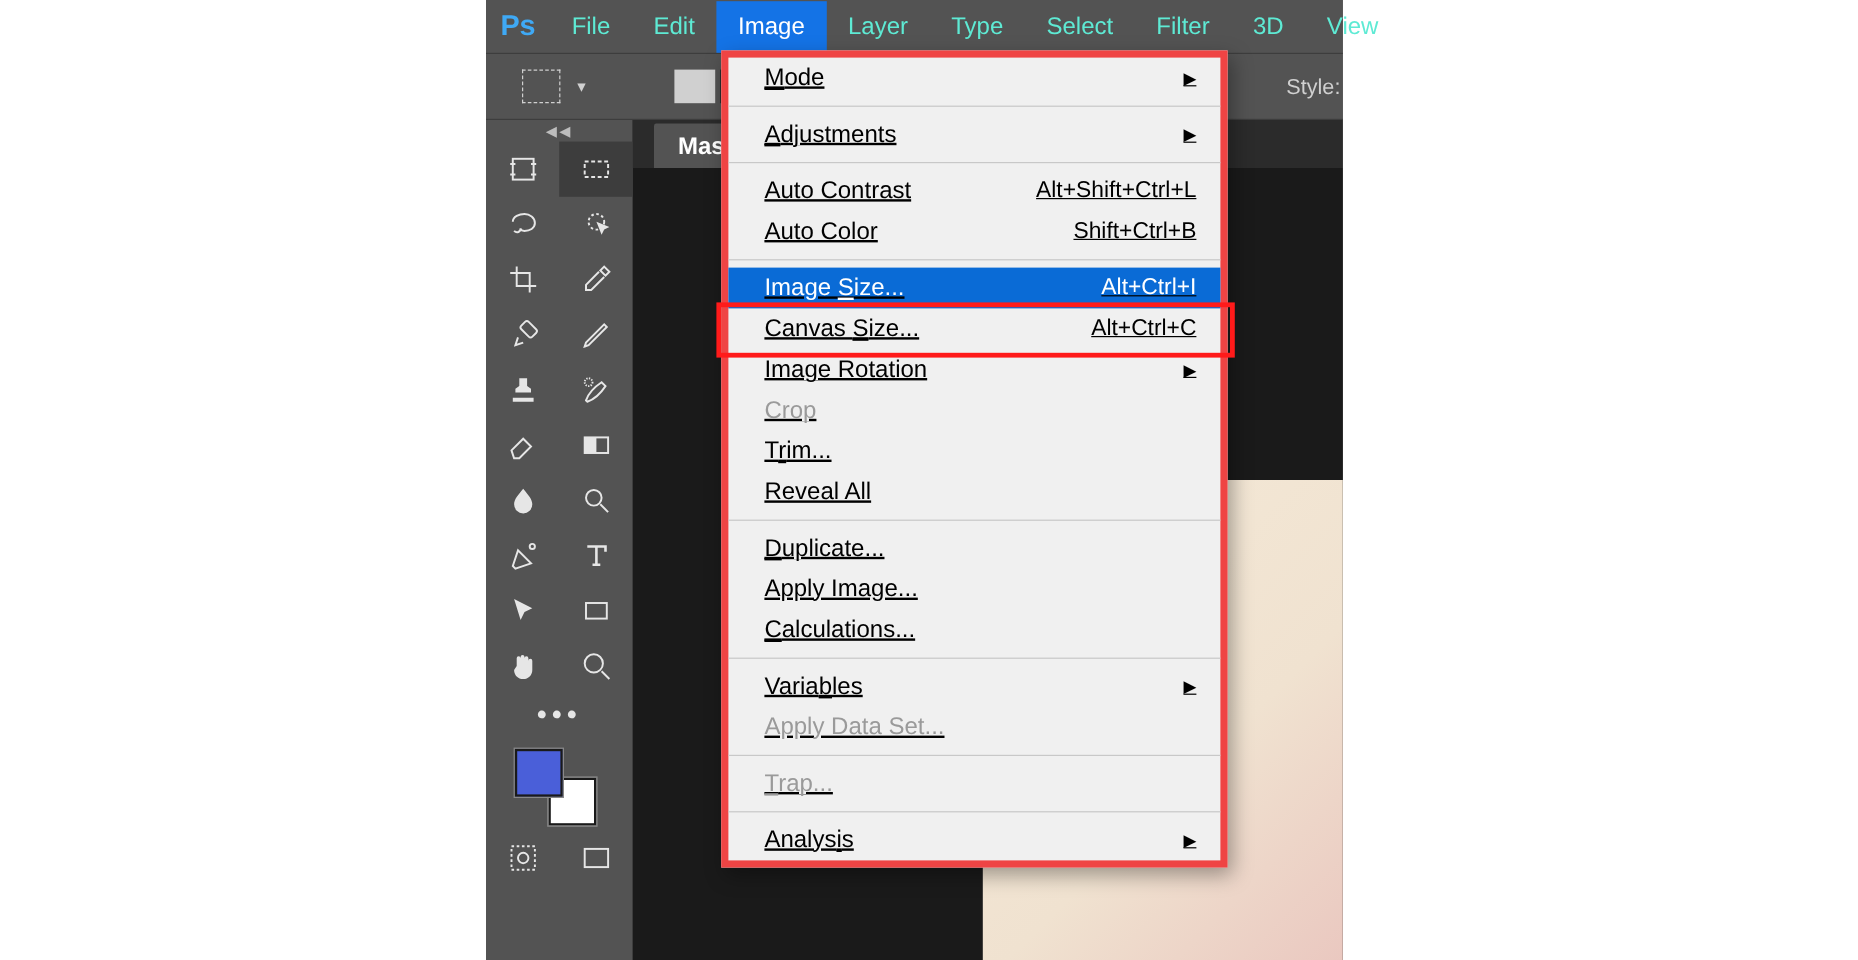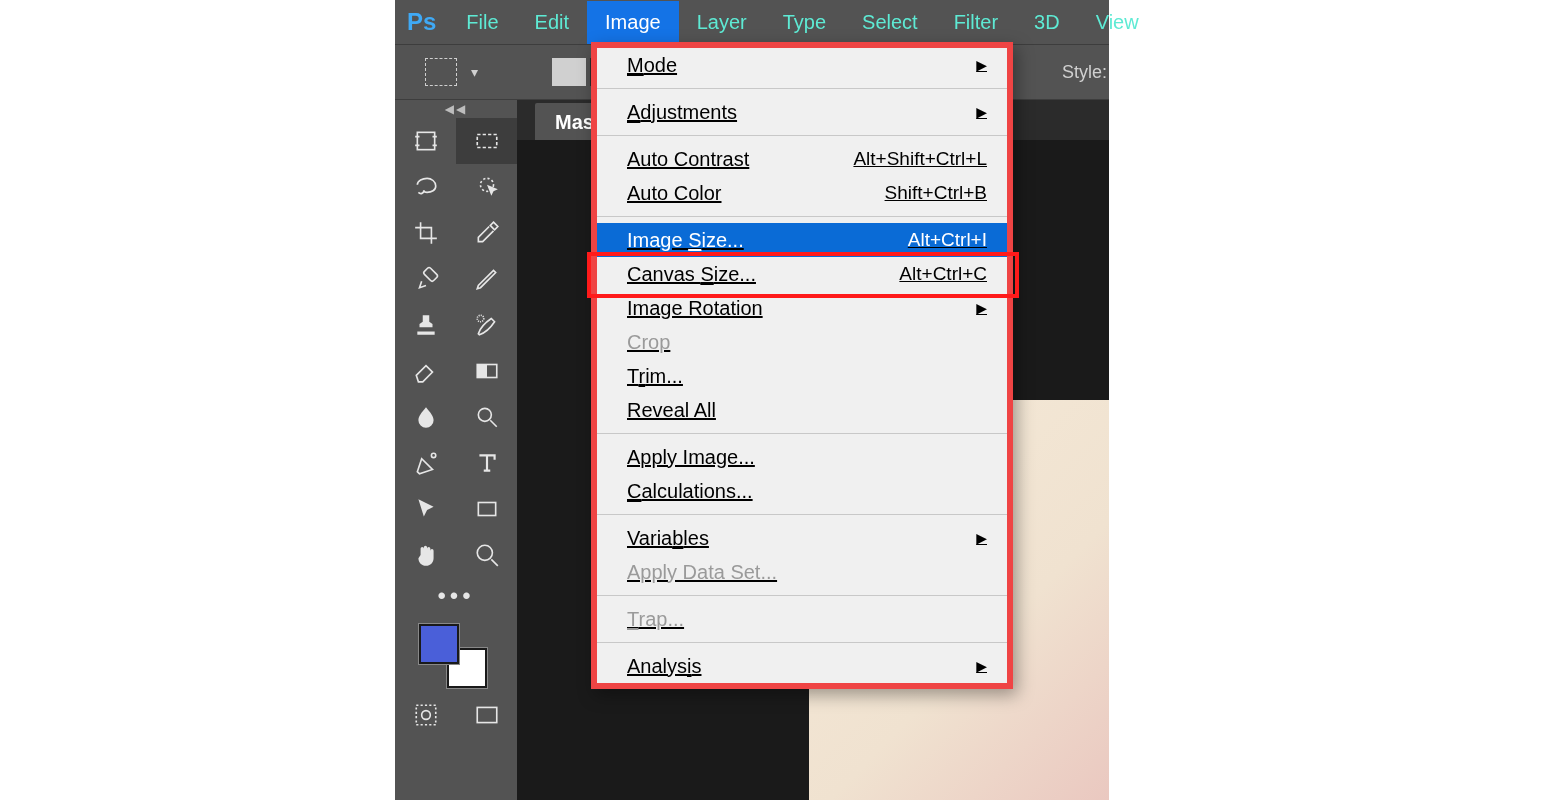--- a/index.html
+++ b/index.html
@@ -1,17 +1,17 @@
 <!DOCTYPE html>
 <html><head>
 <meta charset="utf-8">
 <style>
   * { margin: 0; padding: 0; box-sizing: border-box; font-family: "Segoe UI", Arial, sans-serif; }
   body { background: #fff; width: 1548px; height: 800px; overflow: hidden; }
-  .app-frame { position: absolute; left: 395px; top: 0; width: 714px; height: 800px; background: #535353; }
+  .app-frame { position: absolute; left: 405px; top: 0; width: 714px; height: 800px; background: #535353; }
   .menubar { height: 45px; background: #535353; display: flex; align-items: center; padding-left: 12px; gap: 0; border-bottom: 1px solid #3d3d3d; }
   .ps-logo { width: 40px; height: 40px; display: flex; align-items: center; justify-content: center; color: #3fa9f5; font-weight: 700; font-size: 24px; margin-right: 12px; }
   .menu-item { color: #5eead4; font-size: 20px; padding: 10px 18px; cursor: default; }
   .menu-item.active { background: #1473e6; color: #fff; }
   .optionbar { height: 55px; background: #535353; display: flex; align-items: center; padding-left: 30px; gap: 14px; border-bottom: 1px solid #3d3d3d; }
   .marquee-opt { width: 32px; height: 28px; border: 1px dashed #d0d0d0; }
   .chevron { color: #d0d0d0; font-size: 14px; }
   .optgroup { display: flex; gap: 4px; margin-left: 60px; }
   .optbox { width: 34px; height: 28px; background: #d0d0d0; }
   .optbox.dark { background: #2b2b2b; }
@@ -248,20 +248,23 @@
         <span>Crop</span>
       </div>
       <div class="dd-item">
         <span>T<span class="underline">r</span>im...</span>
       </div>
       <div class="dd-item">
         <span>Reveal All</span>
       </div>
       <div class="dd-sep"></div>
       <div class="dd-item">
+        <span><span class="underline">D</span>uplicate...</span>
+      </div>
+      <div class="dd-item">
         <span>Apply Image...</span>
       </div>
       <div class="dd-item">
         <span><span class="underline">C</span>alculations...</span>
       </div>
       <div class="dd-sep"></div>
       <div class="dd-item">
         <span>Varia<span class="underline">b</span>les</span>
         <span class="arrow">▶</span>
       </div>

